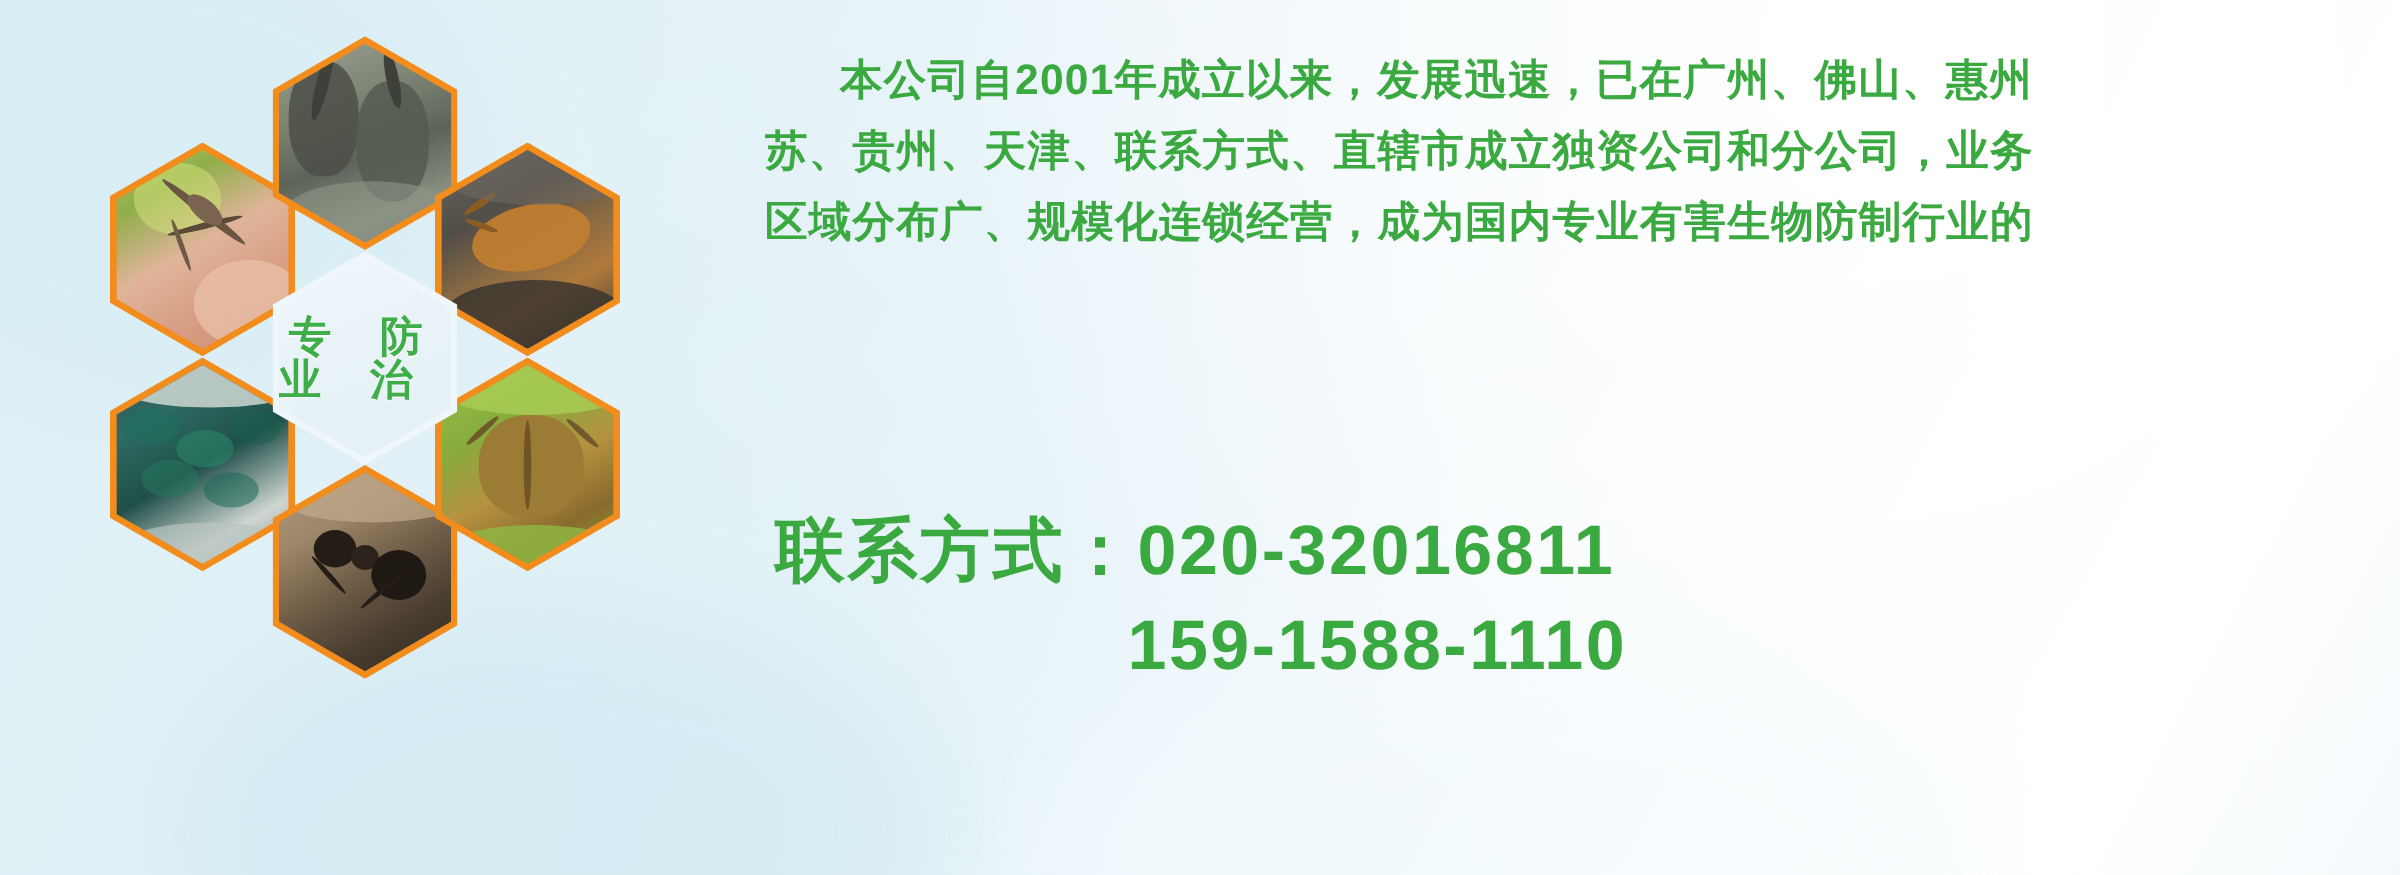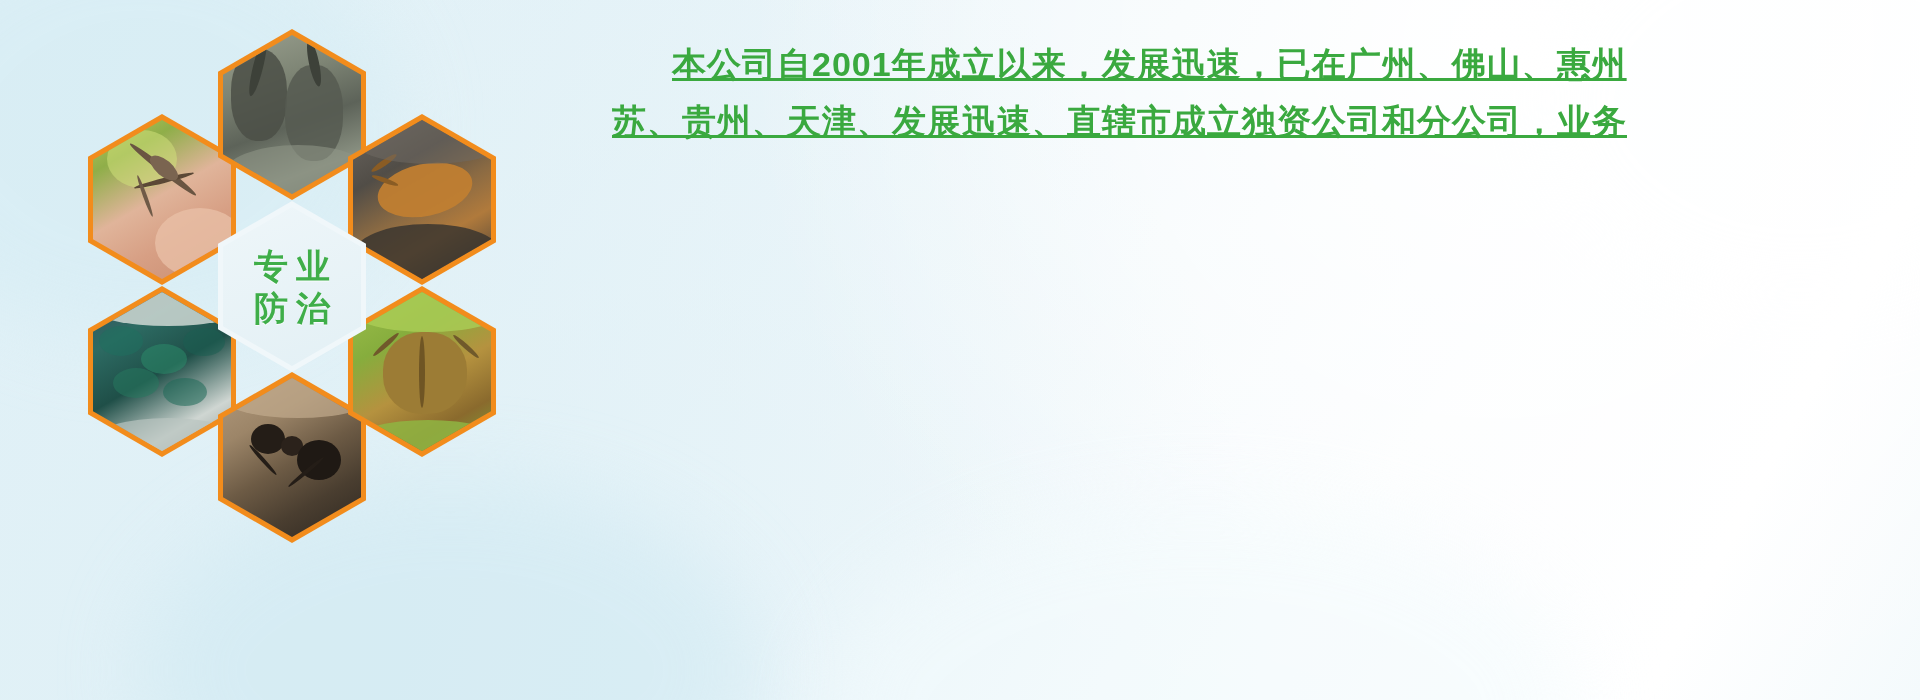--- a/index.html
+++ b/index.html
@@ -42,21 +42,21 @@
   .hex.h-rats      {left:130px; top:15px;}
   .hex.h-cockroach {left:260px; top:100px;}
   .hex.h-flies     {left:0px;   top:272px;}
   .hex.h-ant       {left:130px; top:358px;}
   .hex.h-bug       {left:260px; top:272px;}
   .hex.h-label     {left:130px; top:187px;background:#f0f7fa;}
 
   .hex.h-label .inner{background:linear-gradient(160deg,#eef6f9,#e3f0f5);}
   .hex-label-text{
     position:absolute;left:0;top:0;width:138px;height:159px;
-    display:flex;flex-direction:column;align-items:center;justify-content:center;
+    display:flex;flex-direction:row;align-items:center;justify-content:center;
     gap:8px;color:#3fae49;font-weight:bold;font-size:34px;line-height:1;
     letter-spacing:8px;text-indent:8px;
     font-family:"Liberation Sans","DejaVu Sans",sans-serif;
     text-shadow:0 1px 0 rgba(255,255,255,.7);
   }
 
   
   .art.mosquito{background:linear-gradient(150deg,#b9c95e 0%,#8fae49 22%,#e0b49a 48%,#d79f84 70%,#c98e72 100%);}
   .art.rats{background:linear-gradient(160deg,#9aa08f 0%,#7e8575 30%,#5d6359 55%,#8a9182 80%,#6e7468 100%);}
   .art.cockroach{background:linear-gradient(150deg,#6b6660 0%,#514d47 30%,#8a6a43 52%,#b07a3c 70%,#3e3b37 100%);}
@@ -70,21 +70,21 @@
   
   #copy-block{
     position:absolute;left:612px;top:36px;width:1296px;
     color:#3aa93f;
     font-family:"Liberation Sans","DejaVu Sans",sans-serif;
     font-weight:bold;
     font-size:34px;
     line-height:57px;
     letter-spacing:1px;
   }
-  #copy-block .para-line{white-space:pre;text-decoration:underline;}
+  #copy-block .para-line{white-space:pre;}
   #copy-block .para-line.first{text-indent:60px;}
 
   #contact-block{
     position:absolute;left:620px;top:402px;width:1300px;
     color:#3aa93f;
     font-family:"Liberation Sans","DejaVu Sans",sans-serif;
     font-weight:bold;
     letter-spacing:2px;
   }
   .contact-line{white-space:pre;font-size:56px;line-height:76px;}
@@ -185,17 +185,22 @@
           <span>专业</span>
           <span>防治</span>
         </div>
       </div>
     </div>
 
   </div>
 
   <div id="copy-block">
     <div class="para-line first">本公司自2001年成立以来，发展迅速，已在广州、佛山、惠州</div>
-    <div class="para-line">苏、贵州、天津、发展迅速、直辖市成立独资公司和分公司，业务</div>
+    <div class="para-line">苏、贵州、天津、联系方式、直辖市成立独资公司和分公司，业务</div>
+    <div class="para-line">区域分布广、规模化连锁经营，成为国内专业有害生物防制行业的</div>
   </div>
 
+  <div id="contact-block">
+    <div class="contact-line">联系方式：020-32016811</div>
+    <div class="contact-line second">159-1588-1110</div>
+  </div>
 
 </div>
 
 </body></html>

